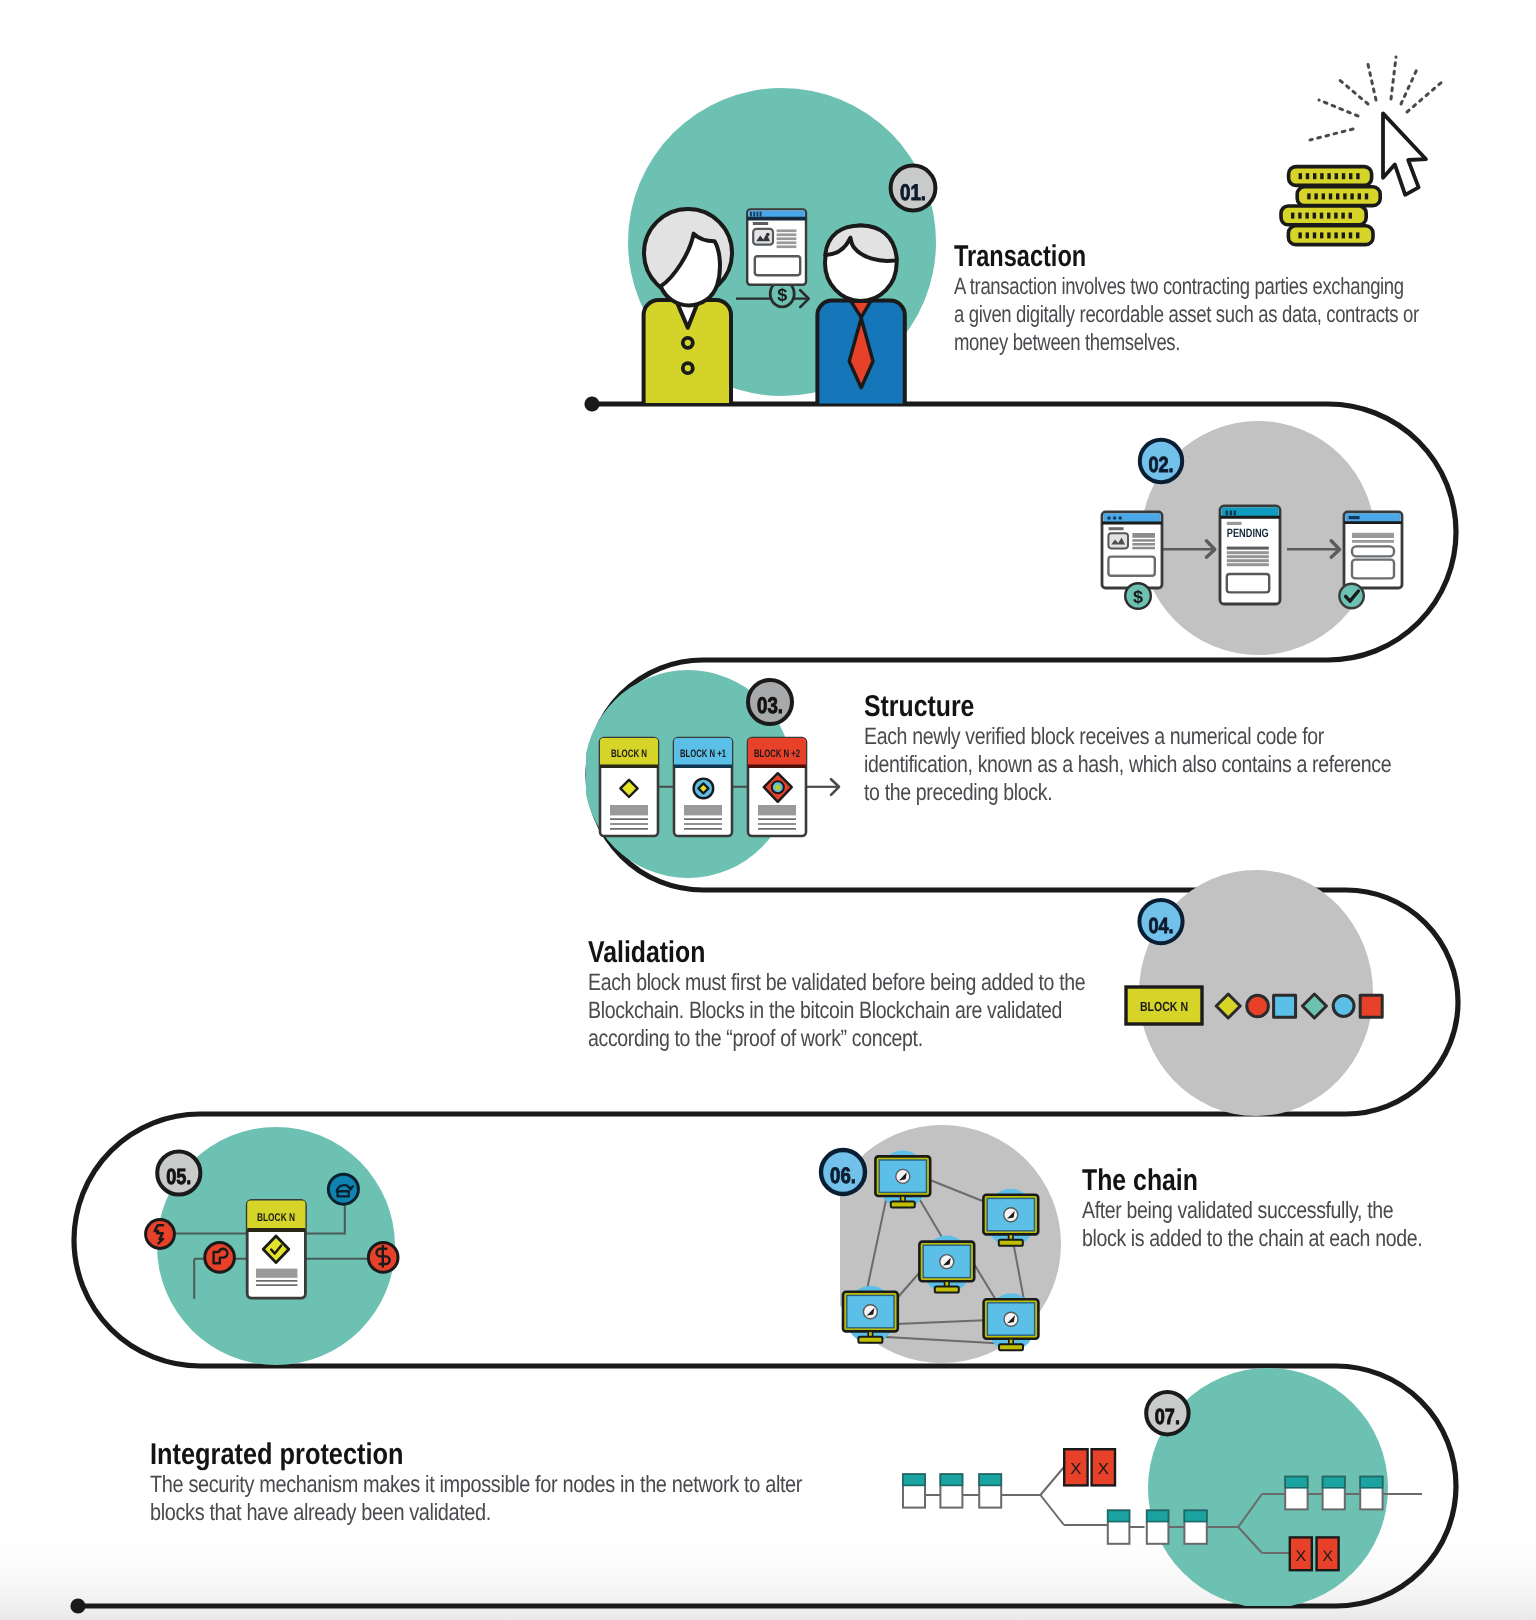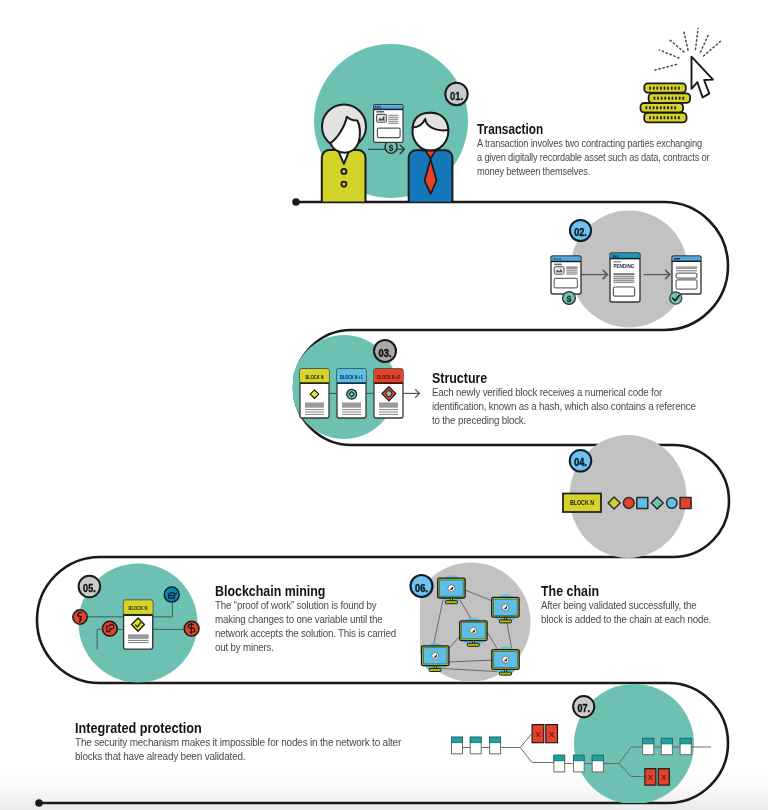--- a/index.html
+++ b/index.html
@@ -549,39 +549,38 @@
   <div class="txt" style="left:477px;top:121px">
     <div class="h">Transaction</div>
     <div class="p" style="margin-top:0px">
       <div>A transaction involves two contracting parties exchanging</div>
       <div>a given digitally recordable asset such as data, contracts or</div>
       <div>money between themselves.</div>
     </div>
   </div>
 
 
-  <div class="txt" style="left:432px;top:370px;--sx:0.828">
+  <div class="txt" style="left:432px;top:346px;--sx:0.828">
     <div class="h">Structure</div>
     <div class="p" style="margin-top:0px">
       <div>Each newly verified block receives a numerical code for</div>
       <div>identification, known as a hash, which also contains a reference</div>
       <div>to the preceding block.</div>
     </div>
   </div>
 
-
-  <div class="txt" style="left:215px;top:583px;--sx:0.828">
-    <div class="h">Blockchain mining</div>
+  <div class="txt" style="left:294px;top:468.5px;--sx:0.828">
+    <div class="h">Validation</div>
     <div class="p" style="margin-top:0px">
-      <div>The “proof of work” solution is found by</div>
-      <div>making changes to one variable until the</div>
-      <div>network accepts the solution. This is carried</div>
-      <div>out by miners.</div>
+      <div>Each block must first be validated before being added to the</div>
+      <div>Blockchain. Blocks in the bitcoin Blockchain are validated</div>
+      <div>according to the “proof of work” concept.</div>
     </div>
   </div>
+
 
   <div class="txt" style="left:541px;top:583px;--sx:0.828">
     <div class="h">The chain</div>
     <div class="p" style="margin-top:0px">
       <div>After being validated successfully, the</div>
       <div>block is added to the chain at each node.</div>
     </div>
   </div>
 
   <div class="txt" style="left:75px;top:719.5px;--sx:0.845">

